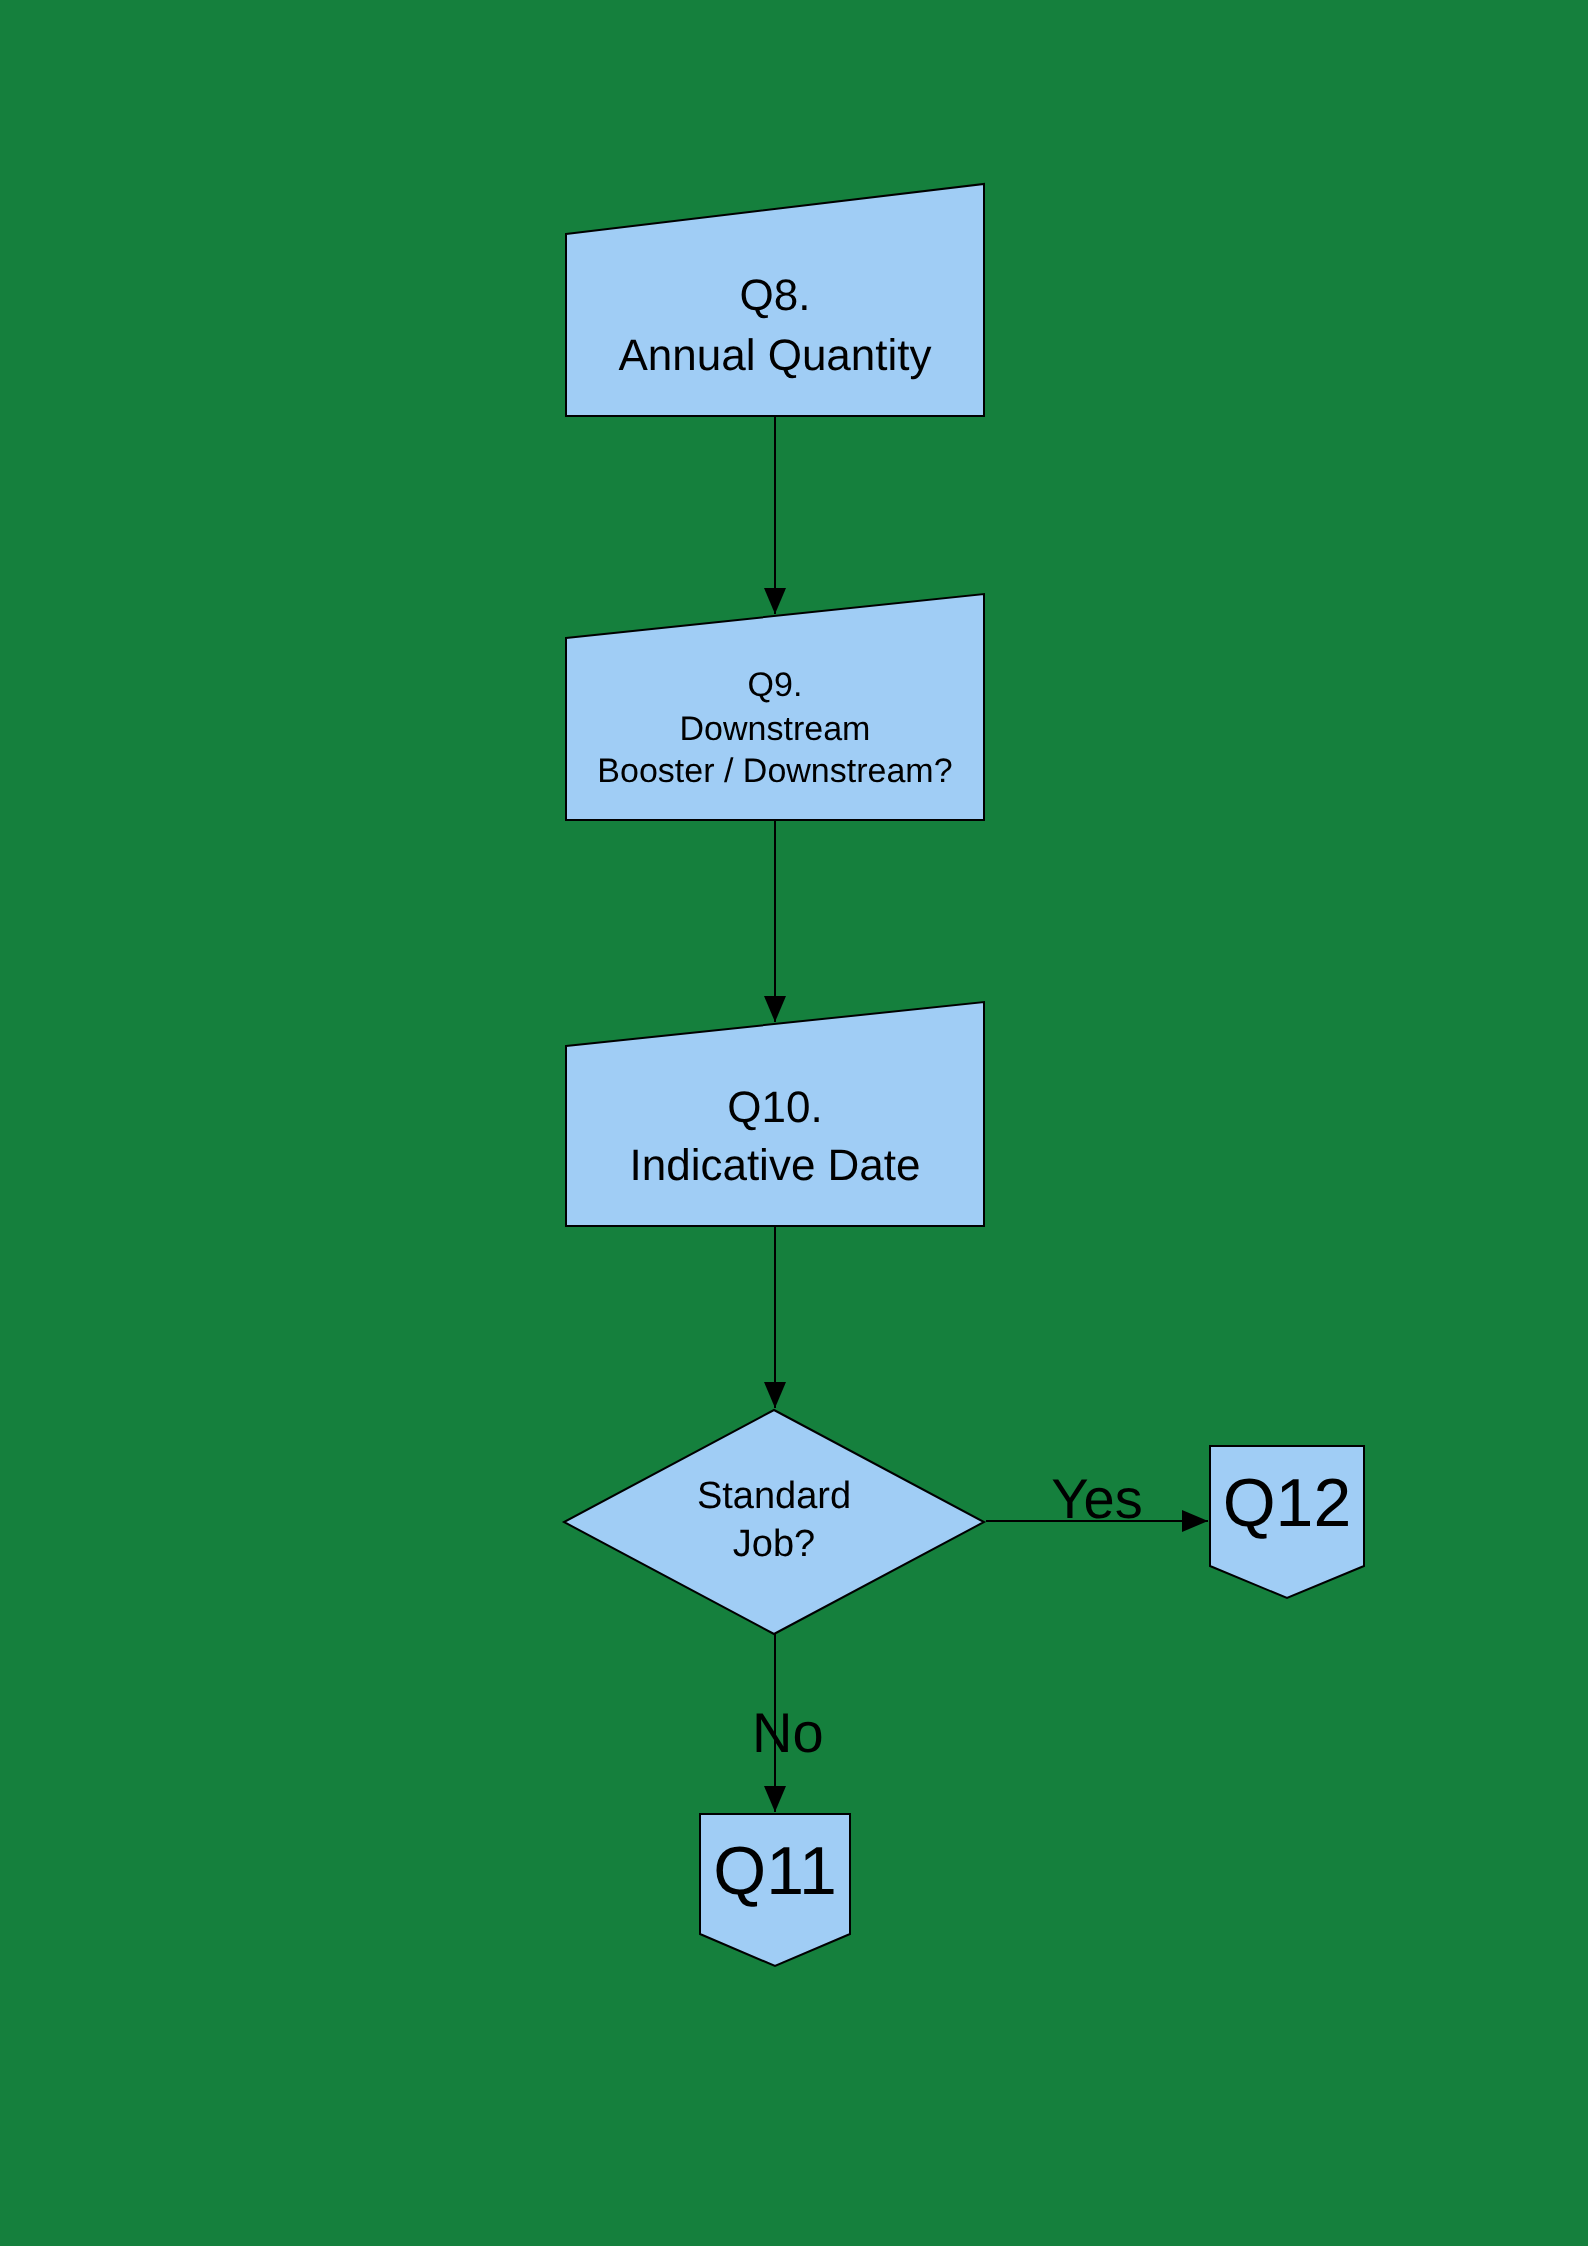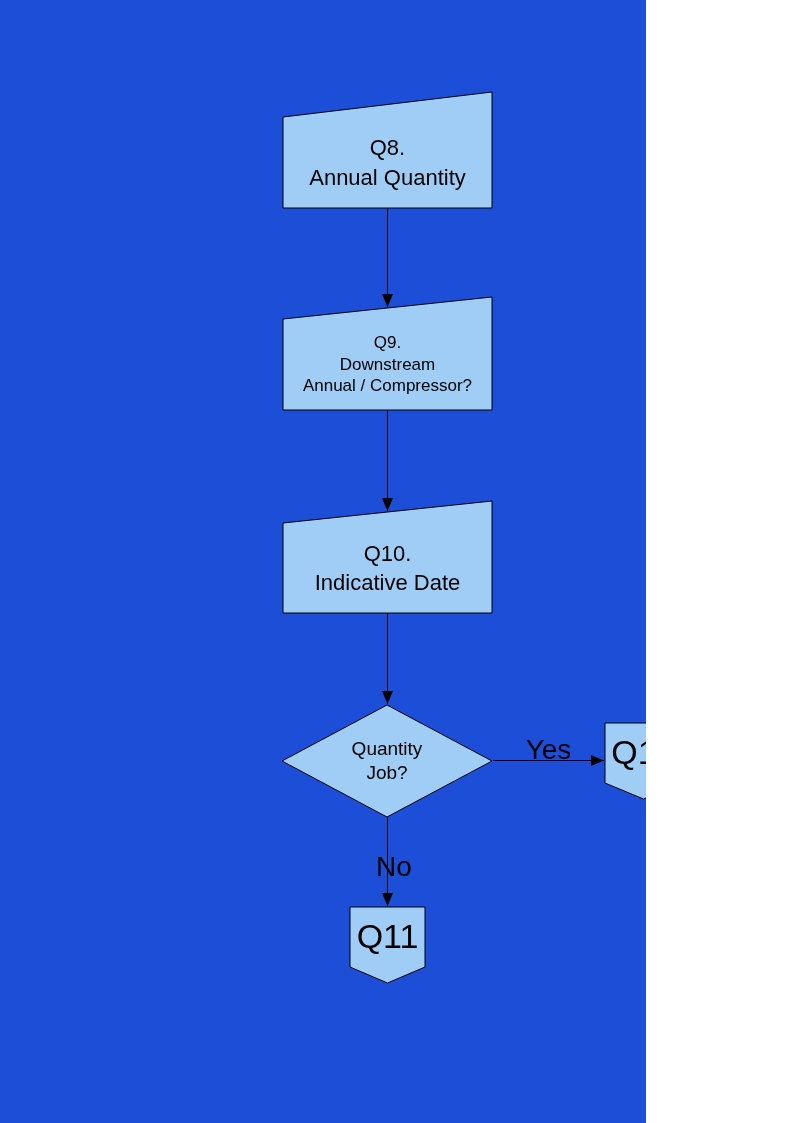--- a/index.html
+++ b/index.html
@@ -2,23 +2,23 @@
 <html><head>
 <meta charset="utf-8">
 <style>
   html, body {
     margin: 0;
     padding: 0;
     background: #ffffff;
   }
   #page {
     position: relative;
-    width: 646px;
+    width: 794px;
     height: 1123px;
-    background: #1d4ed8;
+    background: #15803d;
     font-family: "Liberation Sans", sans-serif;
     color: #000000;
     overflow: hidden;
   }
   #diagram-svg {
     position: absolute;
     left: 0;
     top: 0;
     width: 794px;
     height: 1123px;
@@ -82,23 +82,23 @@
     <polygon class="node-shape" points="283,523 492,501 492,613 283,613" fill="#A0CDF5" stroke="#000000"></polygon>
     <polygon class="node-shape" points="387,705 492,761 387,817 282,761" fill="#A0CDF5" stroke="#000000"></polygon>
     <polygon class="node-shape" points="605,723 682,723 682,783 643.5,799 605,783" fill="#A0CDF5" stroke="#000000"></polygon>
     <polygon class="node-shape" points="350,907 425,907 425,967 387.5,983 350,967" fill="#A0CDF5" stroke="#000000"></polygon>
   </svg>
 
   <div id="label-q8" class="label label-lg">Q8.
 Annual Quantity</div>
   <div id="label-q9" class="label label-md">Q9.
 Downstream
-Annual / Compressor?</div>
+Booster / Downstream?</div>
   <div id="label-q10" class="label label-lg">Q10.
 Indicative Date</div>
-  <div id="label-decision" class="label label-dec">Quantity
+  <div id="label-decision" class="label label-dec">Standard
 Job?</div>
   <div id="label-q12" class="label label-conn">Q12</div>
   <div id="label-q11" class="label label-conn">Q11</div>
 
   <div id="label-yes" class="edge-label">Yes</div>
   <div id="label-no" class="edge-label">No</div>
 </div>
 
 </body></html>

